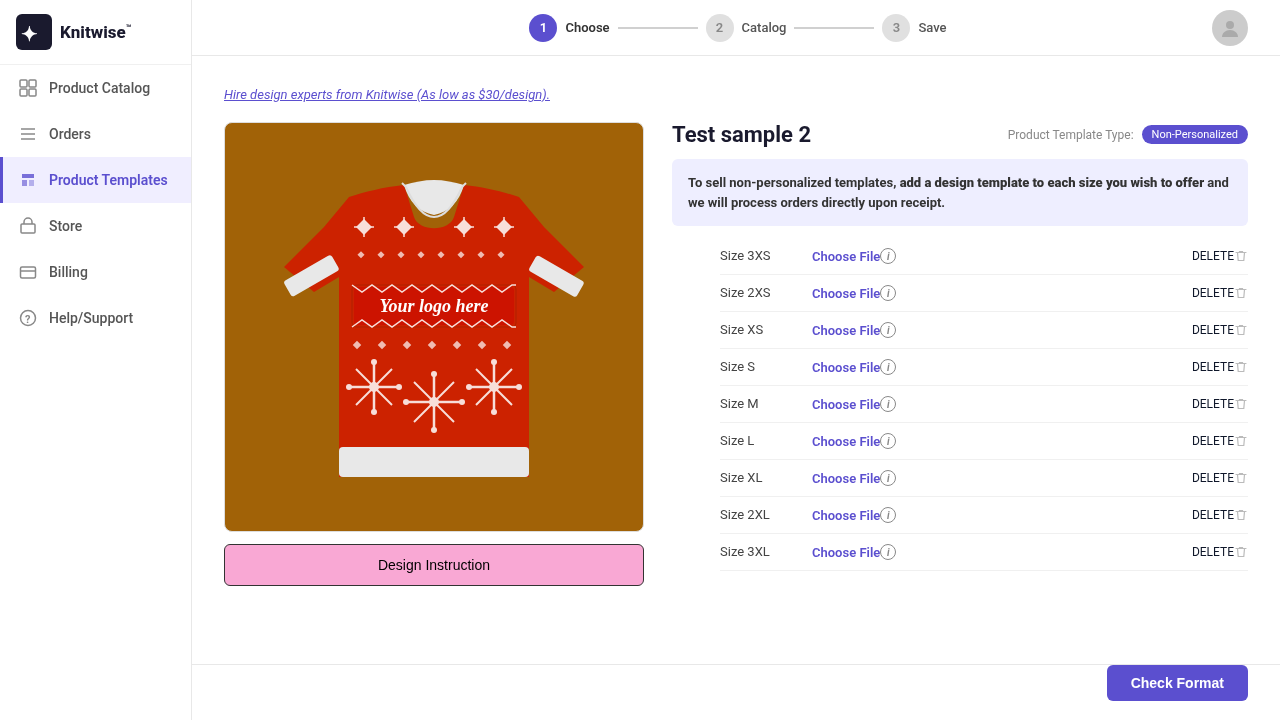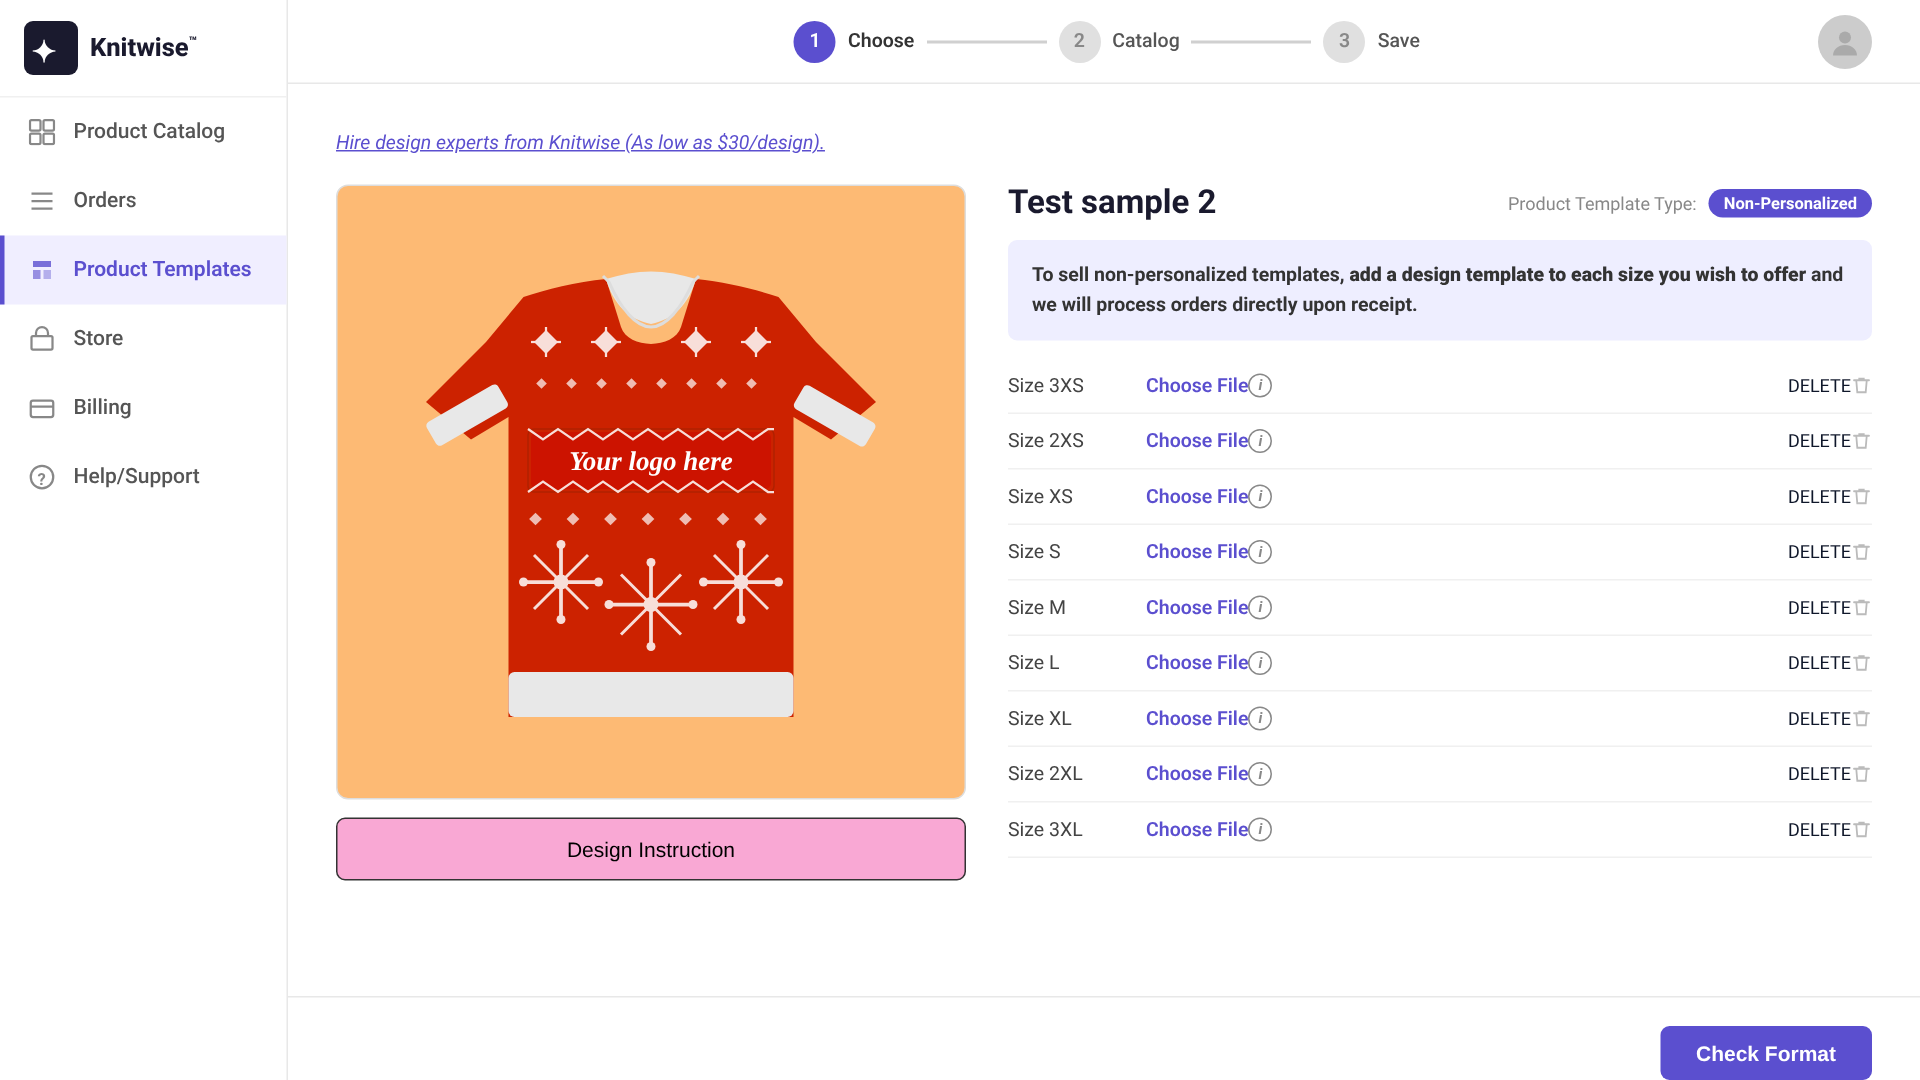--- a/index.html
+++ b/index.html
@@ -141,21 +141,21 @@
       width: 420px;
       min-width: 420px;
       display: flex;
       flex-direction: column;
       gap: 12px;
     }
     .product-image-box {
       border: 1px solid #ddd;
       border-radius: 8px;
       overflow: hidden;
-      background: #fdba74;
+      background: #a16207;
       height: 410px;
       display: flex;
       align-items: center;
       justify-content: center;
     }
     .sweater-svg {
       width: 340px;
       height: 380px;
     }
     .design-instruction-btn {
@@ -194,21 +194,21 @@
       gap: 8px;
     }
     .product-type-label {
       font-size: 12px;
       color: #888;
     }
     .badge-non-personalized {
       background: #5b4fcf;
       color: #fff;
       font-size: 11px;
-      font-weight: 700;
+      font-weight: 400;
       padding: 3px 10px;
       border-radius: 12px;
     }
 
     .info-box {
       background: #eeeeff;
       border-radius: 6px;
       padding: 14px 16px;
       font-size: 13px;
       color: #333;
@@ -217,24 +217,24 @@
     }
 
     
     .sizes-table {
       display: flex;
       flex-direction: column;
       gap: 0;
     }
     .size-row {
       display: flex;
-      align-items: center;
       padding: 10px 0;
       border-bottom: 1px solid #f0f0f0;
       gap: 12px;
+      margin-left: 48px;
     }
     .size-label {
       font-size: 13px;
       color: #444;
       width: 80px;
       min-width: 80px;
     }
     .choose-file-link {
       font-size: 13px;
       color: #5b4fcf;
@@ -258,21 +258,21 @@
     
     #bottom-bar {
       position: absolute;
       bottom: 0;
       right: 0;
       width: calc(1280px - 192px);
       height: 56px;
       background: #fff;
       border-top: 1px solid #e8e8e8;
       display: flex;
-      align-items: flex-end;
+      align-items: flex-start;
       justify-content: flex-end;
       padding: 0 32px;
     }
     .check-format-btn {
       background: #5b4fcf;
       color: #fff;
       border: none;
       border-radius: 6px;
       padding: 10px 24px;
       font-size: 14px;

